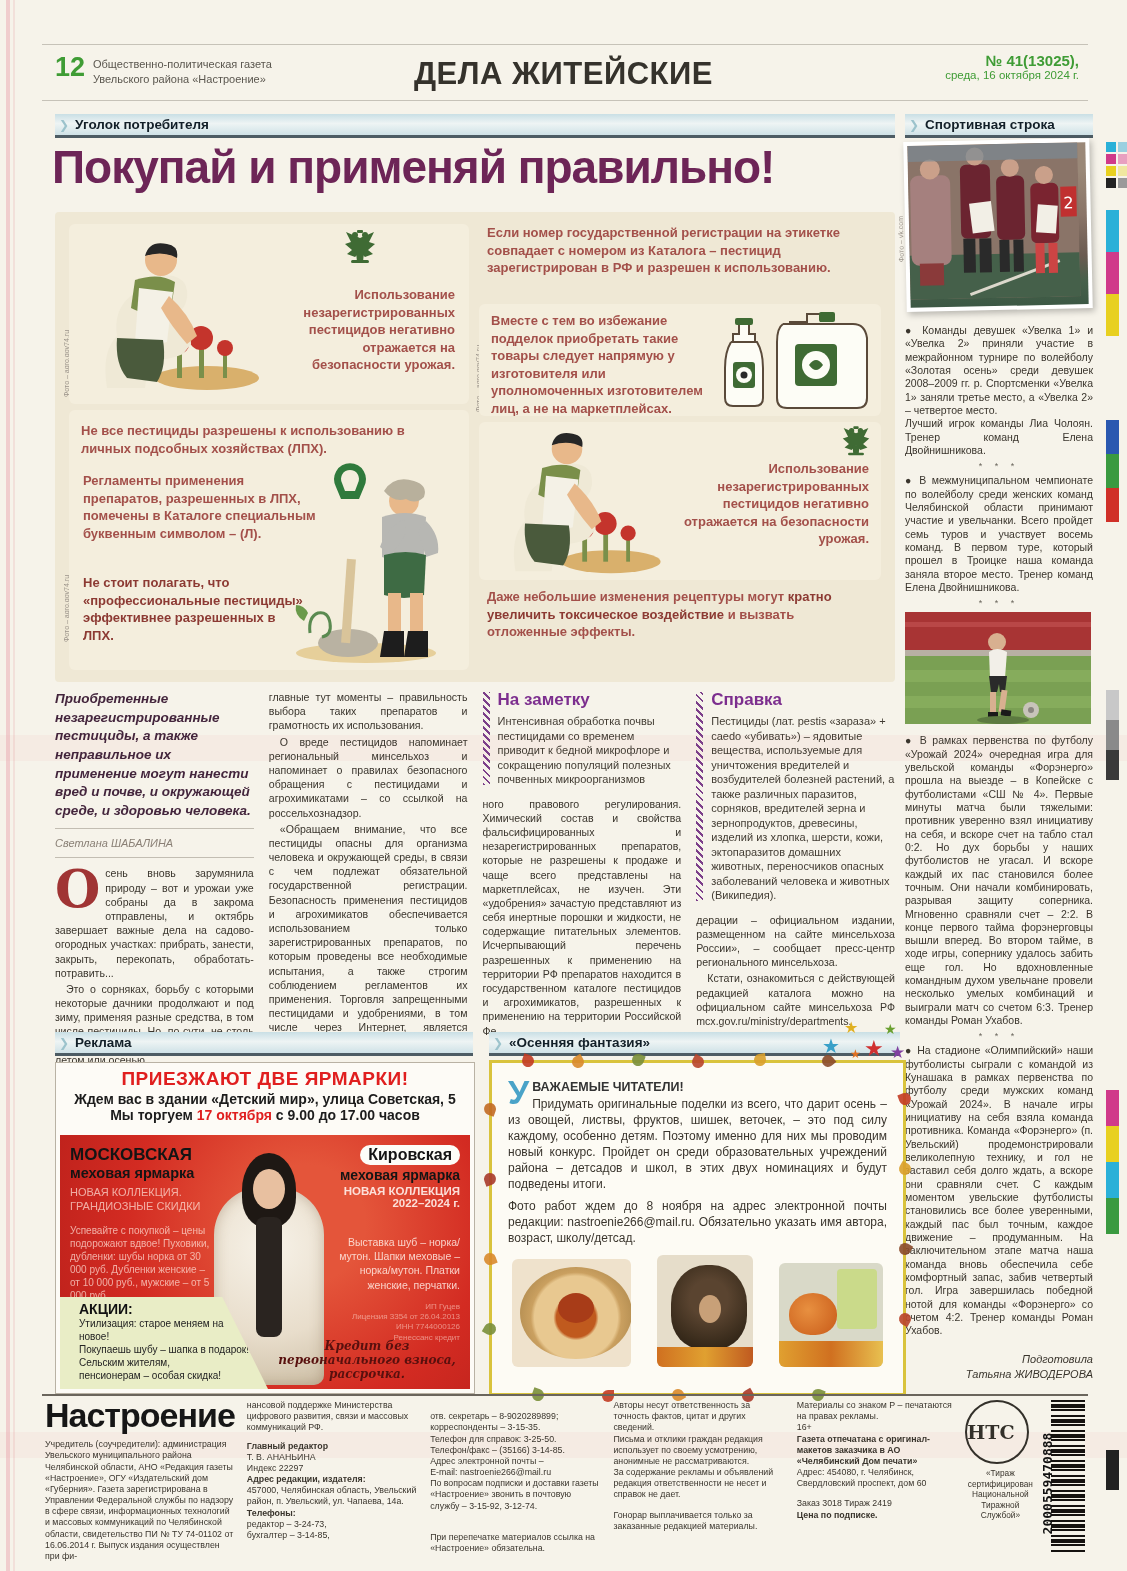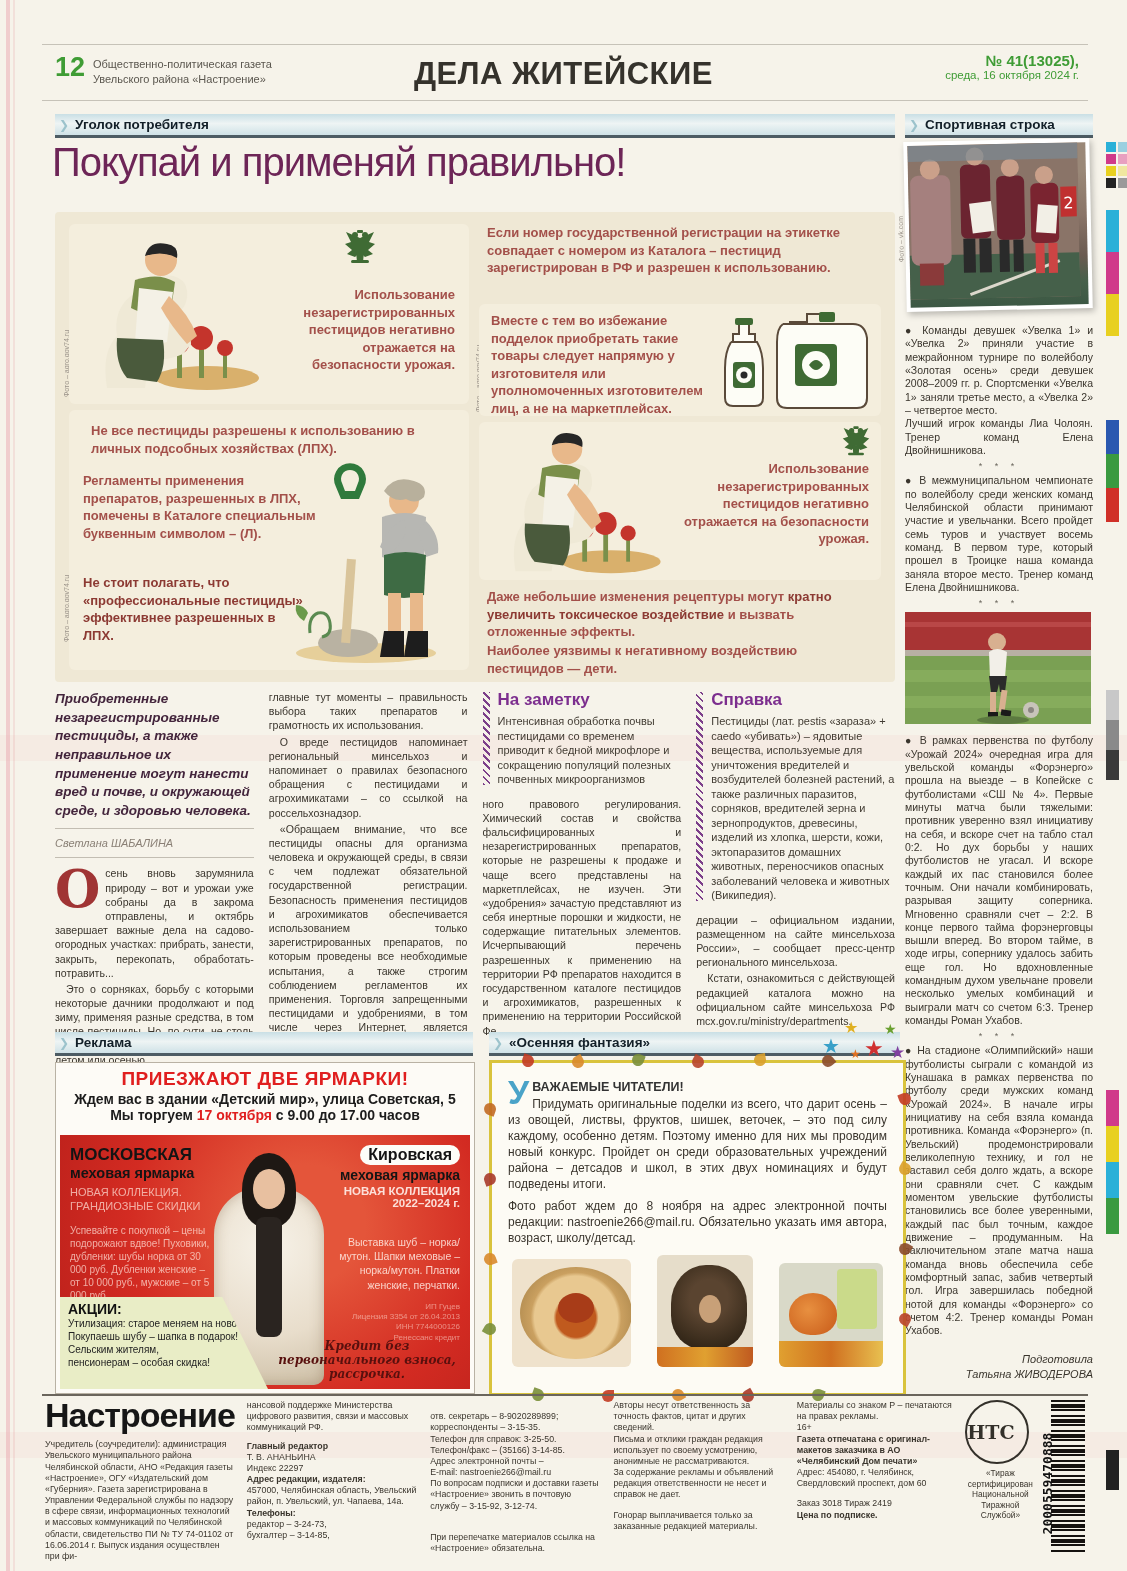--- a/index.html
+++ b/index.html
@@ -15,21 +15,21 @@
   .papername{position:absolute;left:93px;top:57px;font-size:11px;line-height:1.35;color:#5a564e;}
   .maintitle{position:absolute;left:0;top:56px;width:1127px;text-align:center;font-size:31px;font-weight:700;color:#35322c;letter-spacing:.5px;}
   .issue{position:absolute;right:48px;top:52px;text-align:right;color:#3f9c35;}
   .issue .no{font-size:15px;font-weight:800;}
   .issue .dt{font-size:11.5px;}
   
   .bar{position:absolute;height:21px;background:linear-gradient(180deg,#c9dfe5,#eef4f4 45%,#cfe2e7);
        border-bottom:3px solid #4d5c64;display:flex;align-items:center;font-weight:800;font-size:13.5px;color:#121f28;}
   .bar .arrow{color:#9cc3cc;margin:0 6px 0 4px;font-weight:900;font-size:12px;}
   
-  .headline{position:absolute;left:52px;top:140px;width:844px;font-size:40px;font-weight:400;color:#6d2557;letter-spacing:-1px;}
+  .headline{position:absolute;left:52px;top:140px;width:844px;font-size:46px;font-weight:700;color:#6d2557;letter-spacing:-1px;}
   
   .infog{position:absolute;left:55px;top:212px;width:840px;height:470px;background:#efe8d5;border-radius:4px;}
   .panel{position:absolute;background:#f4eedd;border-radius:6px;}
   .itx{color:#a3504a;font-weight:600;font-size:13px;line-height:1.35;}
   .itx.b{font-weight:800;color:#8c3a33;margin-top:16px;}
   .vcred{position:absolute;font-size:7px;color:#9a938a;transform:rotate(-90deg);transform-origin:left top;white-space:nowrap;}
   
   .cols{position:absolute;left:55px;top:690px;width:840px;height:356px;display:flex;gap:15px;}
   .col{flex:1;min-width:0;}
   .lead{font-size:13.5px;font-weight:800;font-style:italic;color:#43253c;line-height:1.38;}
@@ -71,21 +71,21 @@
   .adLt1{font-size:17px;font-weight:800;color:#141414;}
   .adLt2{font-size:14.5px;font-weight:800;color:#141414;margin-bottom:4px;}
   .ghost{color:rgba(255,225,215,.72);font-size:10px;line-height:1.3;}
   .ghost.caps{font-size:11px;}
   .adR{position:absolute;right:10px;top:10px;width:146px;text-align:right;}
   .pill{display:inline-block;background:#fdfdf8;border-radius:10px;padding:1px 8px;font-size:16px;font-weight:800;color:#141414;}
   .adRt2{font-size:14px;font-weight:800;color:#141414;margin:2px 0 2px 0;}
   .adRsub{color:rgba(255,240,235,.9);font-size:11.5px;font-weight:700;}
   .adRlist{color:rgba(255,235,228,.85);font-size:10.5px;line-height:1.35;margin-top:26px;margin-left:24px;}
   .adRlegal{color:rgba(255,220,210,.55);font-size:8px;line-height:1.3;margin-top:10px;}
-  .akcii{position:absolute;left:0;bottom:0;width:208px;height:92px;background:#e9edc6;clip-path:polygon(0 0,78% 0,100% 100%,0 100%);padding:4px 8px;box-sizing:border-box;}
+  .akcii{position:absolute;left:0;bottom:0;width:208px;height:92px;background:#e9edc6;clip-path:polygon(0 0,78% 0,100% 100%,0 100%);padding:4px 19px;box-sizing:border-box;}
   .akT{font-size:14px;font-weight:800;color:#111;}
   .akL{font-size:10px;color:#222;line-height:1.3;}
   .credit{position:absolute;right:8px;bottom:8px;width:190px;text-align:center;font-family:"DejaVu Serif",serif;
           font-style:italic;font-weight:700;font-size:12px;color:#58100e;}
   
   .autbox{position:absolute;left:489px;top:1060px;width:411px;height:330px;border:3px solid #d9c33c;background:#fdfbf4;}
   .leaf{position:absolute;width:12px;height:12px;border-radius:0 50% 50% 50%;opacity:.9;}
   .aut-in{position:absolute;left:16px;right:16px;top:14px;}
   .autcap{float:left;font-size:34px;line-height:.8;color:#4aa3c8;font-weight:700;margin:2px 3px 0 0;}
   .auttl{font-size:12.5px;font-weight:700;color:#333;}
@@ -180,21 +180,21 @@
           <path d="M58 42 q24 -8 40 2 l-4 28 q-22 8 -40 -2 Z" fill="#7a8f4a"></path>
           <path d="M62 50 l34 4 l-6 50 q-18 6 -32 0 Z" fill="#f4f1e6"></path>
           <path d="M40 100 q-2 26 10 40 l30 4 q10 -16 6 -42 Z" fill="#4a5a3c"></path>
           <path d="M92 58 q20 18 28 40 l-10 8 q-16 -18 -26 -36 Z" fill="#e8b88a"></path>
         </svg>
       </div>
       <div class="itx" style="position:absolute;right:14px;top:62px;width:178px;text-align:right">Использование незарегистрированных пестицидов негативно отражается на безопасности урожая.</div>
     </div>
 
     <div class="panel" style="left:14px;top:198px;width:400px;height:260px">
-      <div class="itx" style="position:absolute;left:22px;top:12px;width:340px">Не все пестициды разрешены к использованию в личных подсобных хозяйствах (ЛПХ).</div>
+      <div class="itx" style="position:absolute;left:12px;top:12px;width:340px">Не все пестициды разрешены к использованию в личных подсобных хозяйствах (ЛПХ).</div>
       <div class="itx" style="position:absolute;left:14px;top:62px;width:240px">Регламенты применения препаратов, разрешенных в ЛПХ, помечены в Каталоге специальным буквенным символом – (Л).</div>
       <div class="itx b" style="position:absolute;left:14px;top:148px;width:225px">Не стоит полагать, что «профессиональные пестициды» эффективнее разрешенных в ЛПХ.</div>
       <div style="position:absolute;right:8px;bottom:4px">
         <svg width="175" height="205" viewBox="0 0 175 205">
           <ellipse cx="80" cy="192" rx="70" ry="10" fill="#e6cf9a"></ellipse>
           <ellipse cx="62" cy="182" rx="30" ry="14" fill="#b9b2a2"></ellipse>
           <rect x="58" y="98" width="9" height="84" fill="#d9c49a" transform="rotate(4 62 140)"></rect>
           <path d="M50 26 a16 16 0 1 1 28 0 l-5 12 h-18 Z" fill="#2f7a3c"></path>
           <path d="M56 22 a9 9 0 1 1 16 0 l-3 8 h-10 Z" fill="#f4eedd"></path>
           <circle cx="118" cy="40" r="15" fill="#e8b88a"></circle>
@@ -266,21 +266,20 @@
           <path d="M40 100 q-2 26 10 40 l30 4 q10 -16 6 -42 Z" fill="#4a5a3c"></path>
           <path d="M92 58 q20 18 28 40 l-10 8 q-16 -18 -26 -36 Z" fill="#e8b88a"></path>
         </svg>
       </div>
       <div class="itx" style="position:absolute;right:12px;top:38px;width:190px;text-align:right">Использование незарегистрированных пестицидов негативно отражается на безопасности урожая.</div>
     </div>
 
     <div class="itx" style="position:absolute;left:432px;top:376px;width:390px">
       <span>Даже небольшие изменения рецептуры могут </span><span class="itx b">кратно увеличить токсическое воздействие</span><span> и вызвать отложенные эффекты.</span>
     </div>
-    <div class="itx" style="position:absolute;left:432px;top:430px;width:360px">Наиболее уязвимы к негативному воздействию пестицидов — дети.</div>
   </div>
 
   <div class="cols">
     <div class="col">
       <div class="lead">Приобретенные незарегистрированные пестициды, а также неправильное их применение могут нанести вред и почве, и окружающей среде, и здоровью человека.</div>
       <hr class="thin">
       <div class="author">Светлана ШАБАЛИНА</div>
       <hr class="thin">
       <div class="body">
         <p class="noind"><span class="dropcap">О</span><span>сень вновь зарумянила природу – вот и урожаи уже собраны да в закрома отправлены, и октябрь завершает важные дела на садово-огородных участках: прибрать, занести, закрыть, перекопать, обработать-потравить...</span></p>

